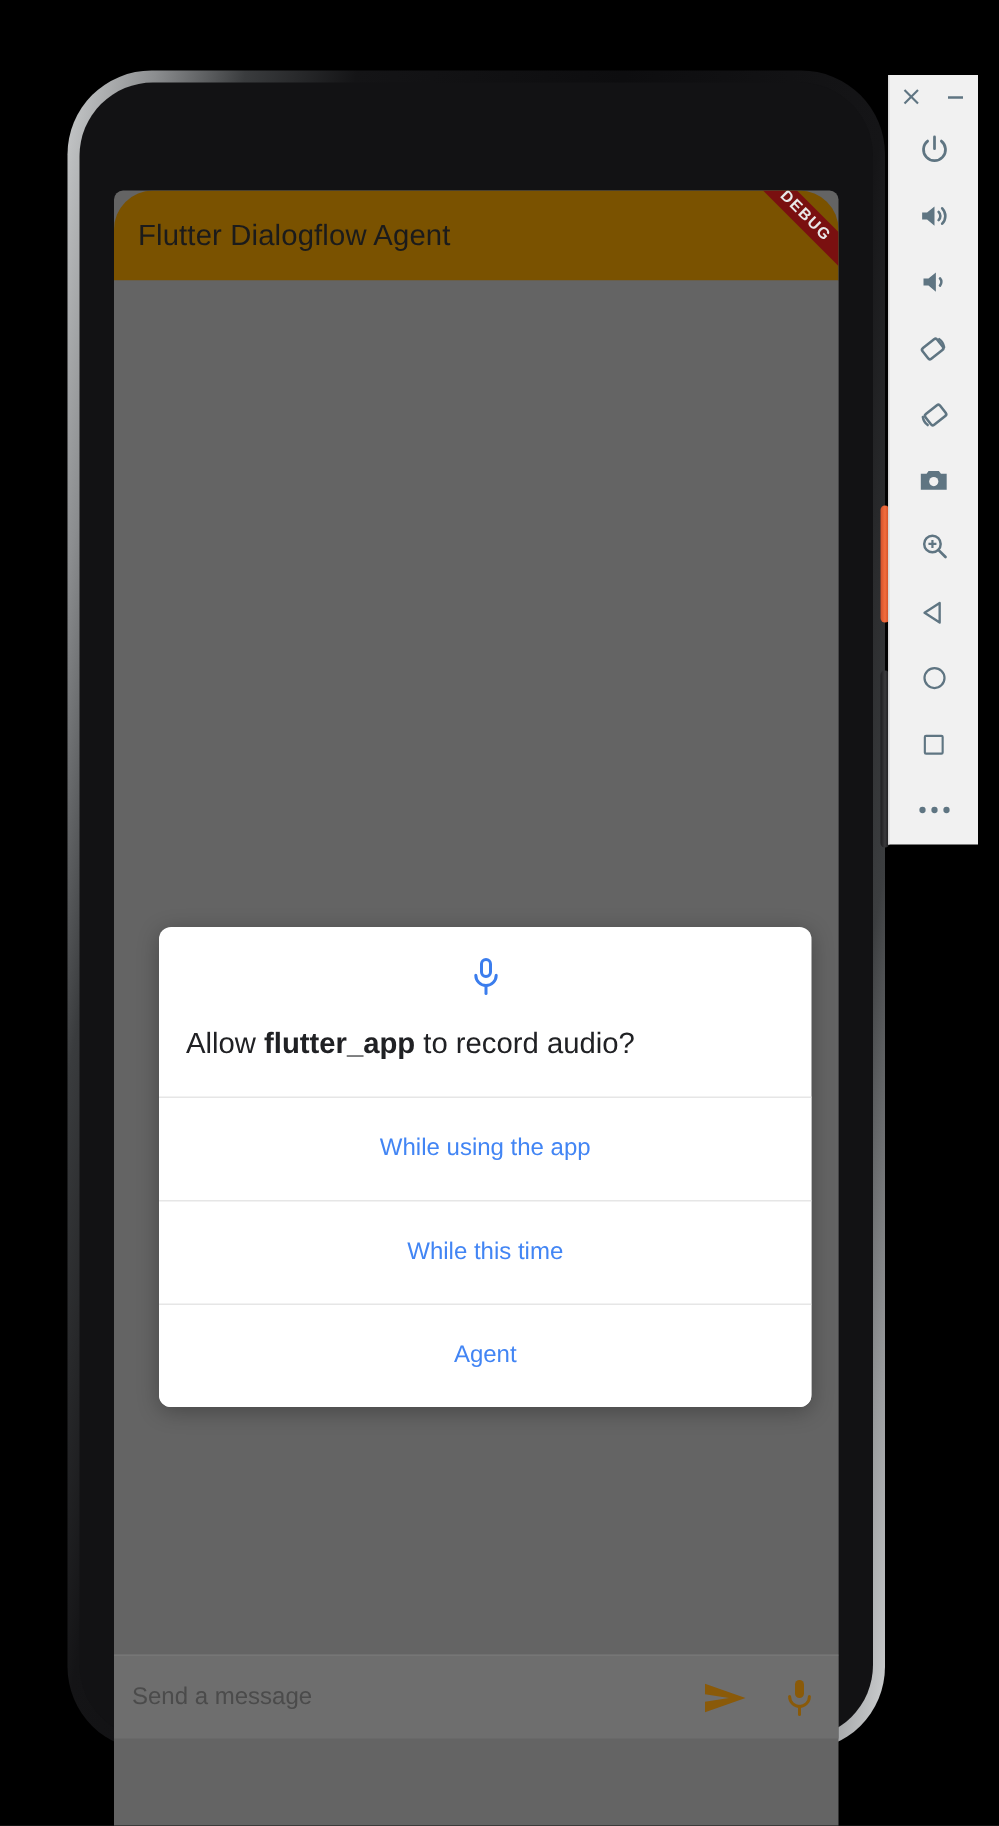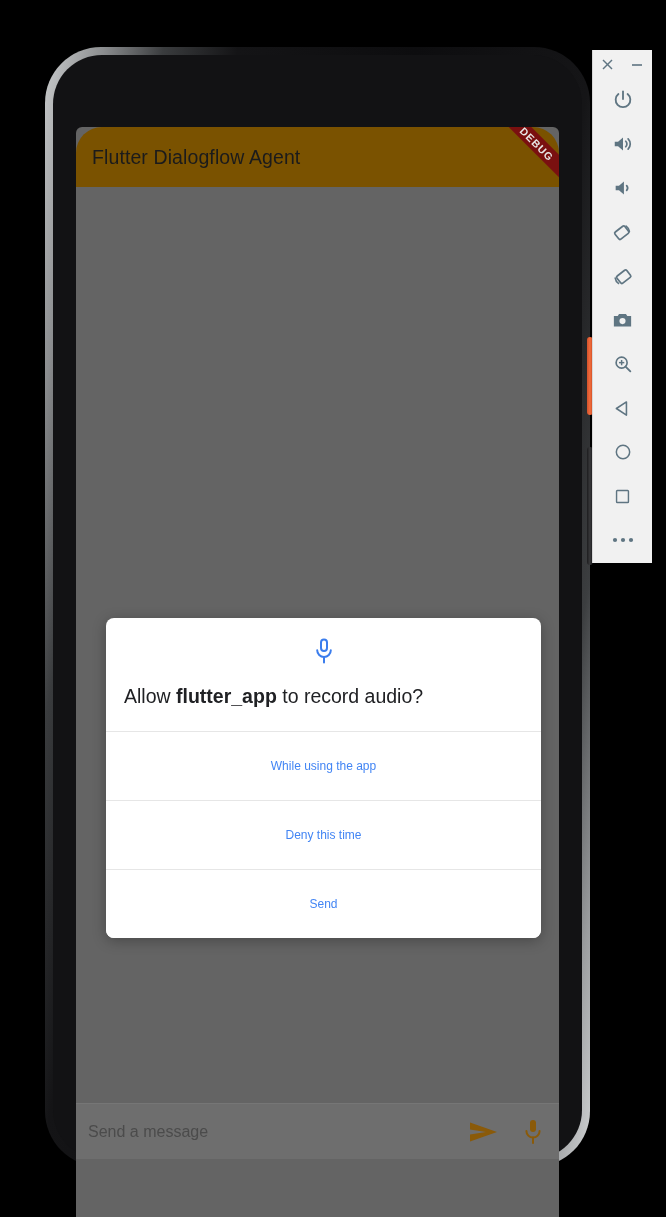--- a/index.html
+++ b/index.html
@@ -134,21 +134,21 @@
     overflow: hidden;
   }
   .dlg-head { padding: 20px 18px 22px; }
   .dlg-mic { margin: 0 auto 18px; width: 24px; height: 28px; display: block; }
   .dlg-text { font-size: 19.5px; color: #202124; line-height: 1.3; }
   .dlg-text b { font-weight: bold; }
   .dlg-btn {
     height: 69px;
     display: flex; align-items: center; justify-content: center;
     border-top: 1px solid #e6e6e6;
-    font-size: 12px; color: #4285f4;
+    font-size: 16px; color: #4285f4;
     cursor: pointer; background: #fff;
   }
 
   
   .toolbar {
     position: absolute;
     left: 592px; top: 50px;
     width: 60px; height: 513px;
     background: #f1f1f1;
     border-left: 1px solid #d8d8d8;
@@ -196,22 +196,22 @@
           <div class="dialog">
             <div class="dlg-head">
               <svg class="dlg-mic" viewBox="0 0 24 28">
                 <rect x="9" y="1.6" width="6" height="11.4" rx="3" fill="none" stroke="#3b7ded" stroke-width="2"></rect>
                 <path d="M5.2 12.2a6.8 6.8 0 0 0 13.6 0" fill="none" stroke="#3b7ded" stroke-width="2" stroke-linecap="round"></path>
                 <line x1="12" y1="19" x2="12" y2="24.4" stroke="#3b7ded" stroke-width="2" stroke-linecap="round"></line>
               </svg>
               <div class="dlg-text"><span>Allow </span><b>flutter_app</b><span> to record audio?</span></div>
             </div>
             <div class="dlg-btn">While using the app</div>
-            <div class="dlg-btn">Deny this time</div>
-            <div class="dlg-btn">Send</div>
+            <div class="dlg-btn">While this time</div>
+            <div class="dlg-btn">Agent</div>
           </div>
 
           <div class="msgbar">
             <div class="msg-placeholder">Send a message</div>
             <div class="icon-send">
               <svg width="30" height="22" viewBox="0 0 30 22">
                 <path d="M1 1.5 L28 11 L1 20.5 L1 13.5 L17 11 L1 8.5 Z" fill="#8a5a09"></path>
               </svg>
             </div>
             <div class="icon-mic-bottom">

